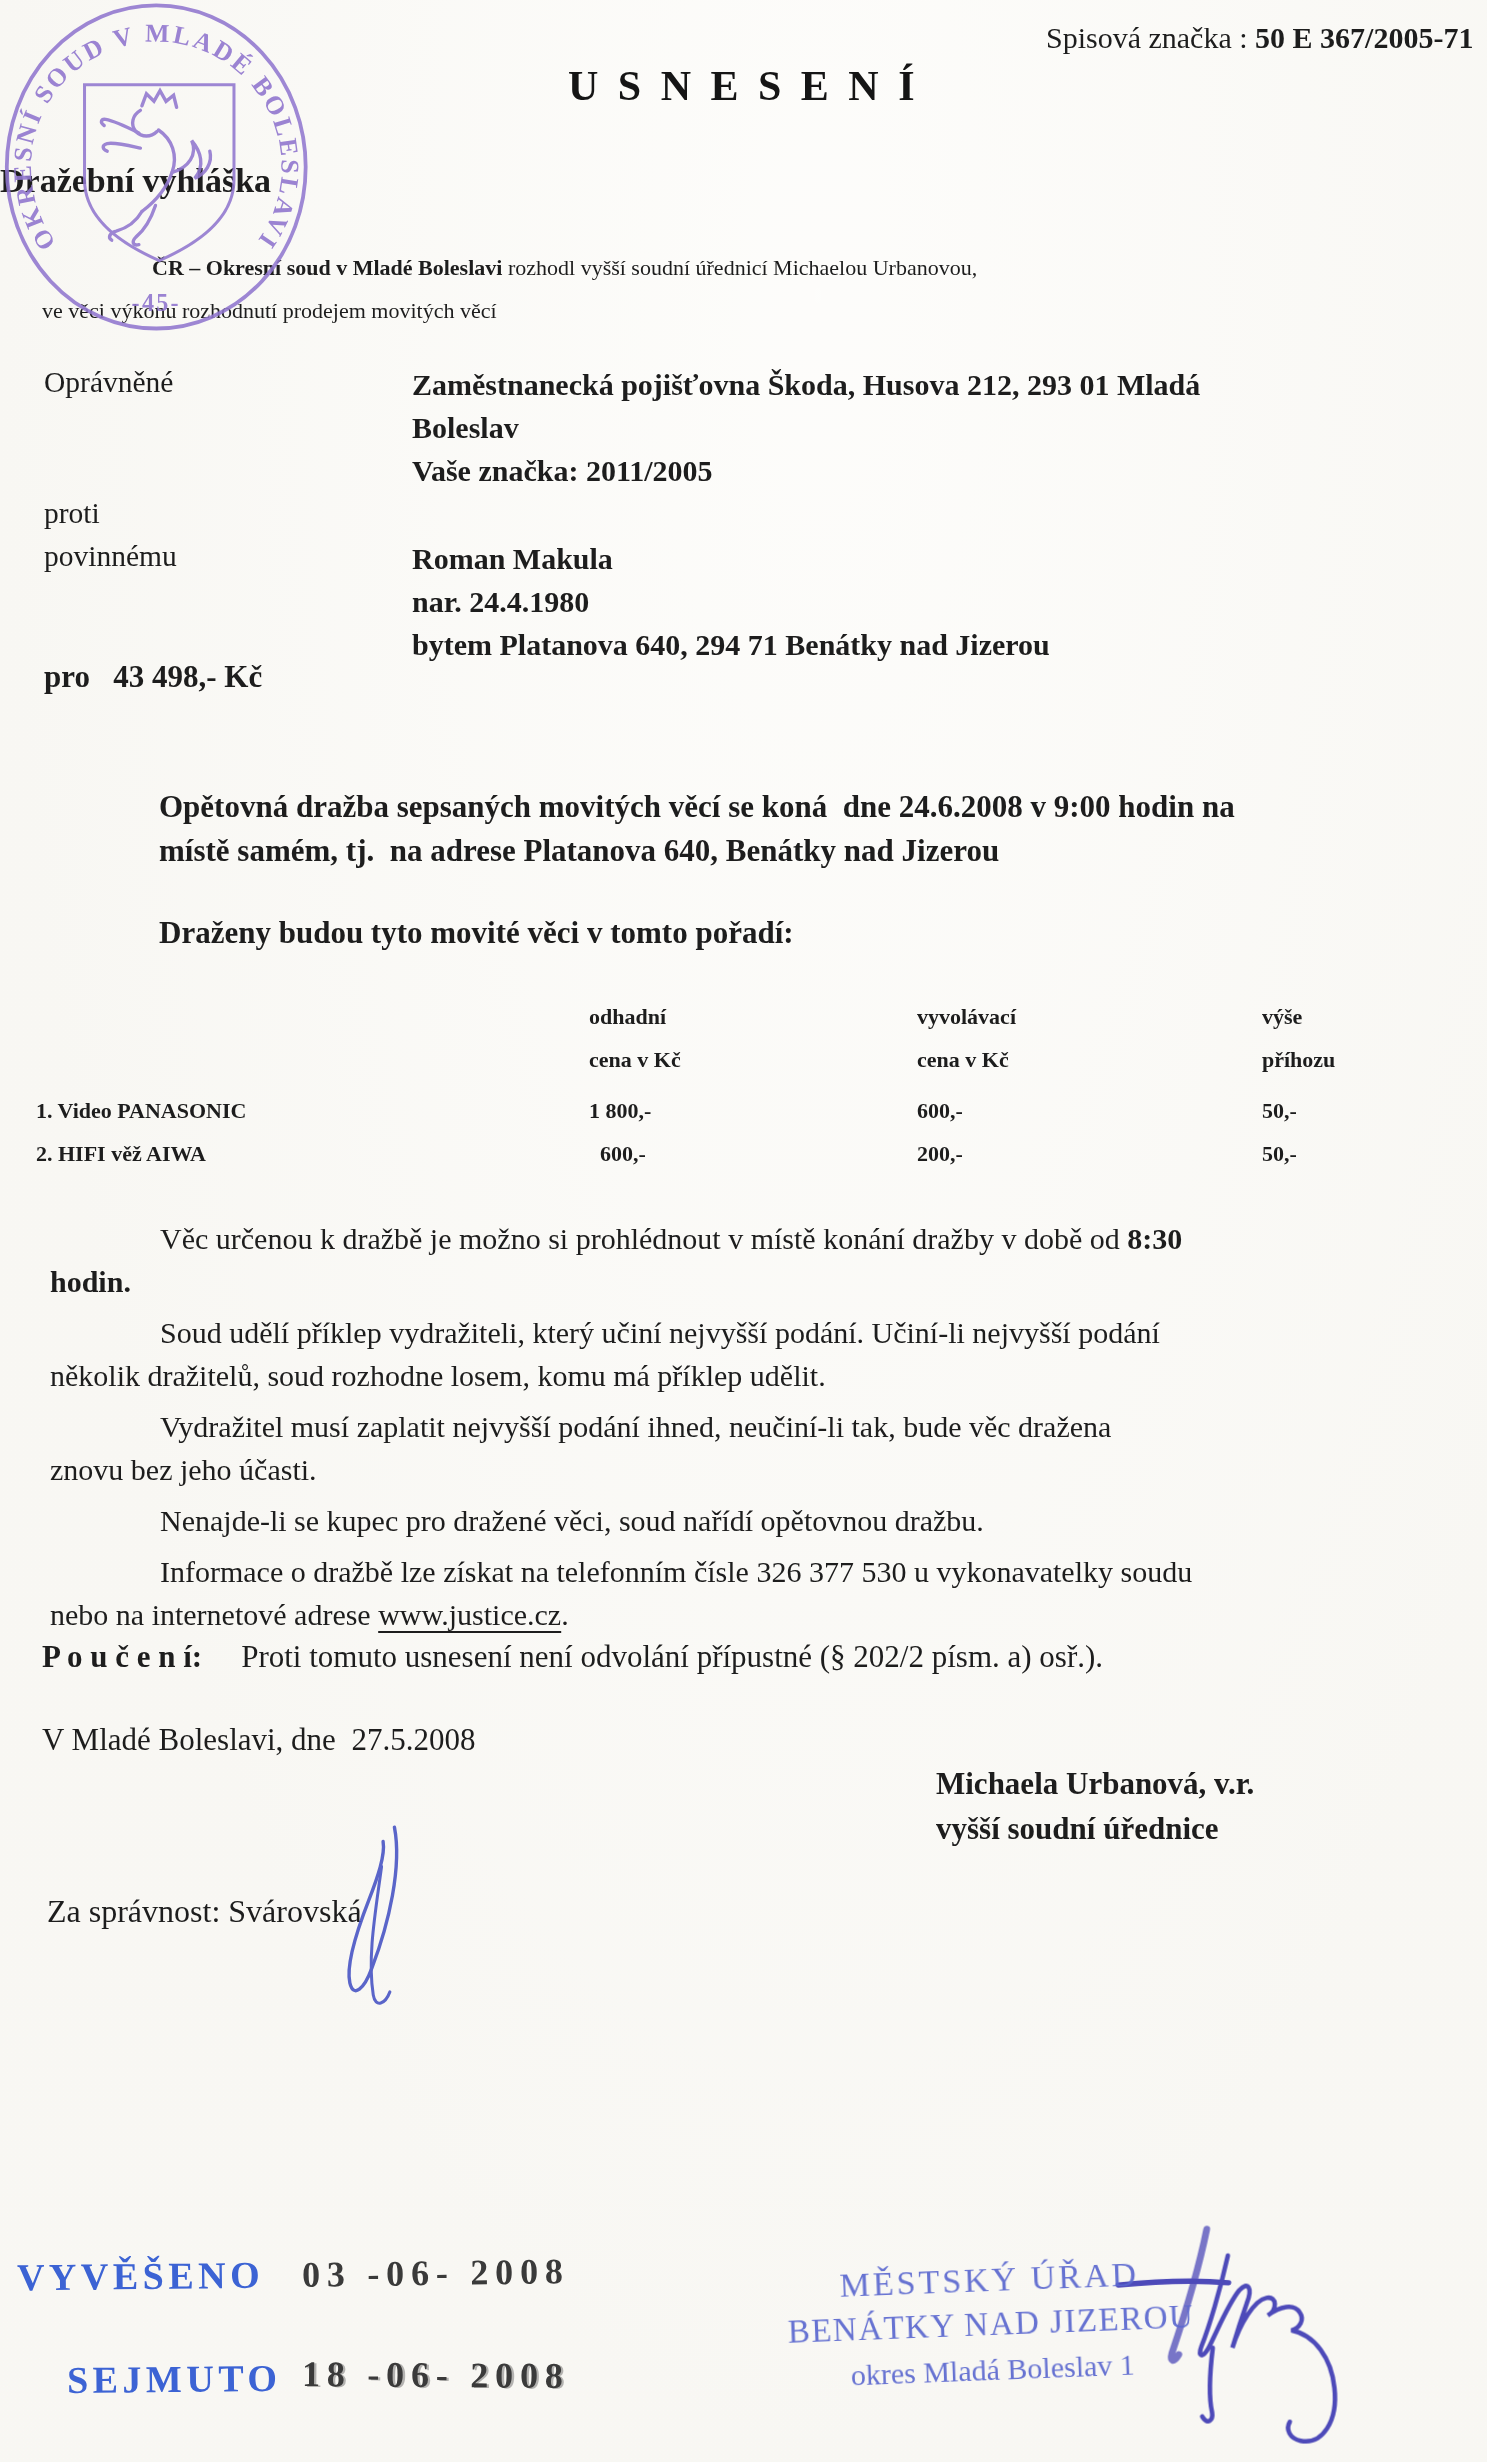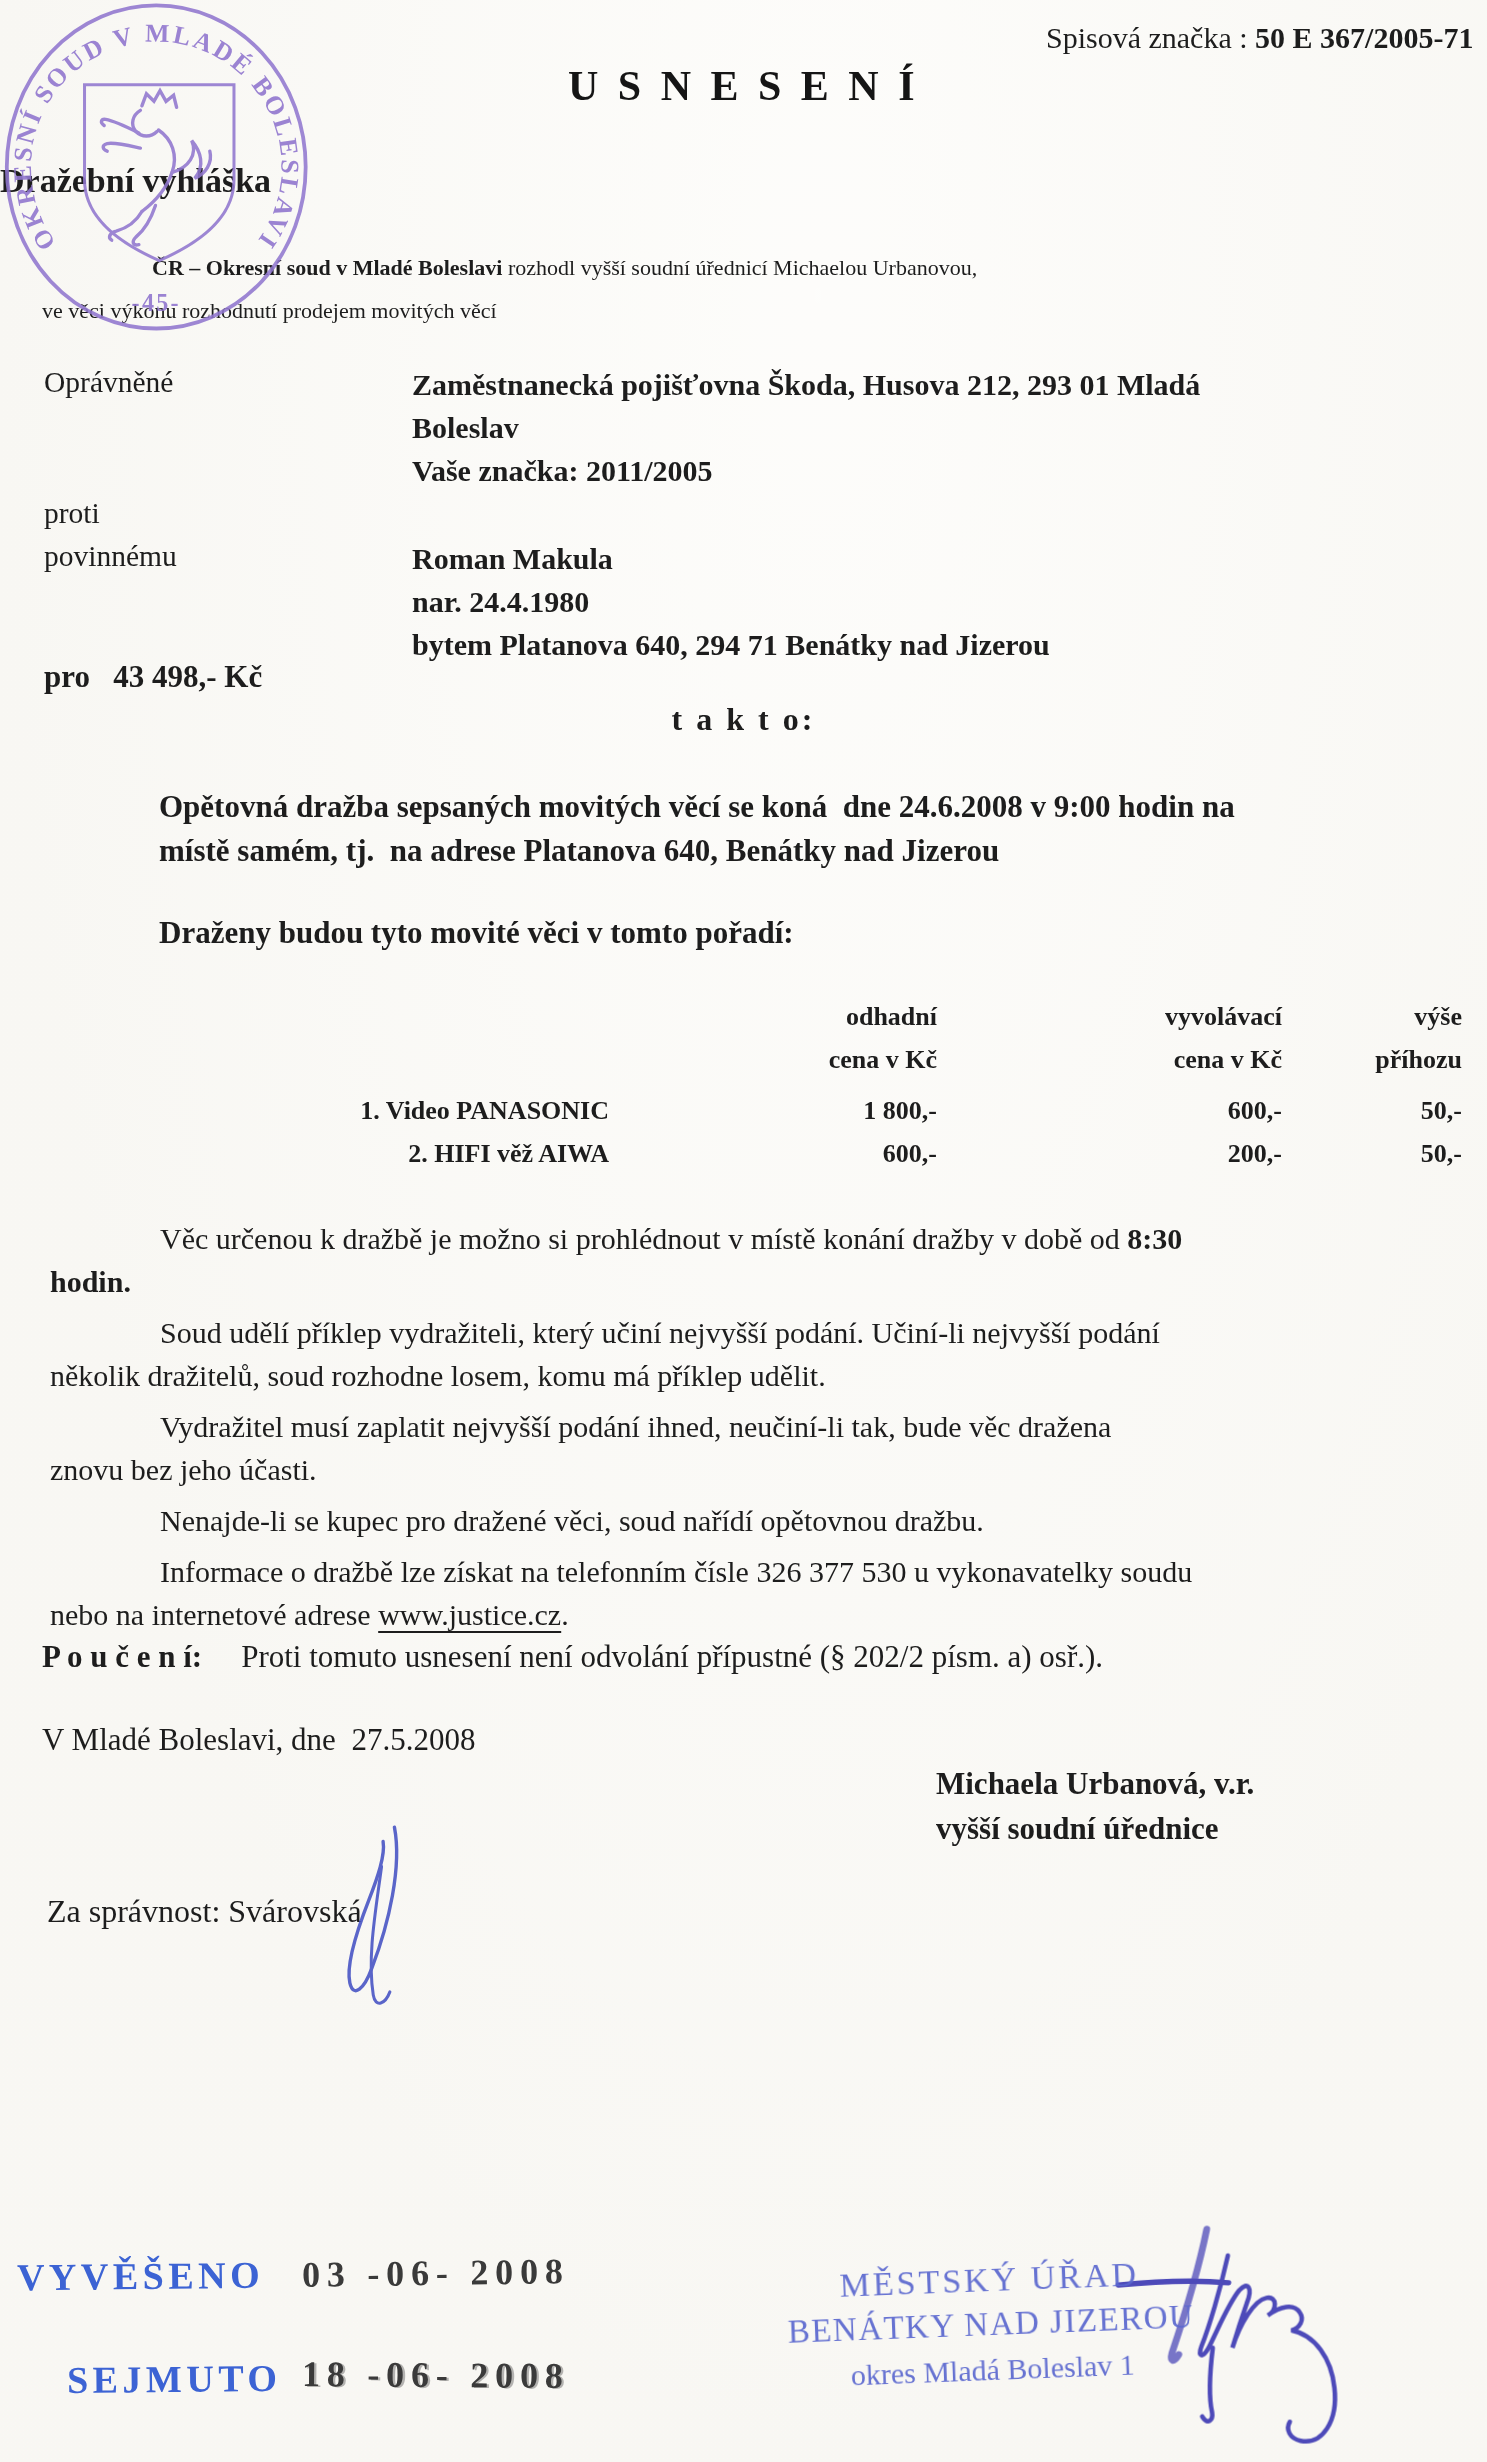--- a/index.html
+++ b/index.html
@@ -31,21 +31,21 @@
   .opravnene-val{top:363px; left:412px;}
   .proti-lbl{top:497px; left:44px;}
   .povinnemu-lbl{top:540px; left:44px;}
   .povinnemu-val{top:537px; left:412px;}
   .pro-line{top:659px; left:44px; font-size:31px; font-weight:bold;}
   .takto{top:701px; left:0; width:100%; text-align:center; font-size:32px; font-weight:bold; letter-spacing:3px;}
   
   .resolution{top:785px; left:159px; width:1277px; font-size:31px; font-weight:bold; line-height:44px;}
   .list-intro{top:915px; left:159px; font-size:31px; font-weight:bold;}
   
-  .auction-table{top:995px; left:56px; width:1406px; font-size:26px; font-weight:bold; line-height:43px;text-align:right;}
+  .auction-table{top:995px; left:36px; width:1406px; font-size:22px; font-weight:bold; line-height:43px;}
   .tr{display:grid; grid-template-columns:553px 328px 345px 1fr;}
   .tr.head{margin-bottom:7.6px;}
   
   .body-text{top:1209px; left:42px; width:1394px; font-size:30px; line-height:43px;}
   .body-text p{margin:8px; text-indent:110px;}
   .link{text-decoration:underline; text-underline-offset:6px; text-decoration-thickness:2.3px;}
   
   .pouceni{top:1639px; left:42px; font-size:31px;}
   .pouceni .gap{display:inline-block; width:39px;}
   .place-date{top:1722px; left:42px; font-size:31px; font-weight:normal;}
@@ -81,21 +81,20 @@
 
   <div class="abs lbl opravnene-lbl">Oprávněné</div>
   <div class="abs val opravnene-val"><span>Zaměstnanecká pojišťovna Škoda, Husova 212, 293 01 Mladá</span><br><span>Boleslav</span><br><span>Vaše značka: 2011/2005</span></div>
 
   <div class="abs lbl proti-lbl">proti</div>
   <div class="abs lbl povinnemu-lbl">povinnému</div>
   <div class="abs val povinnemu-val"><span>Roman Makula</span><br><span>nar. 24.4.1980</span><br><span>bytem Platanova 640, 294 71 Benátky nad Jizerou</span></div>
 
   <div class="abs pro-line pre">pro   43 498,- Kč</div>
 
-  <div class="abs takto">t a k t o:</div>
 
   <div class="abs resolution"><span class="pre">Opětovná dražba sepsaných movitých věcí se koná  dne 24.6.2008 v 9:00 hodin na</span><br><span class="pre">místě samém, tj.  na adrese Platanova 640, Benátky nad Jizerou</span></div>
 
   <div class="abs list-intro">Draženy budou tyto movité věci v tomto pořadí:</div>
 
   <div class="abs auction-table">
     <div class="tr head">
       <div class="td"></div>
       <div class="td"><span>odhadní</span><br><span>cena v Kč</span></div>
       <div class="td"><span>vyvolávací</span><br><span>cena v Kč</span></div>

